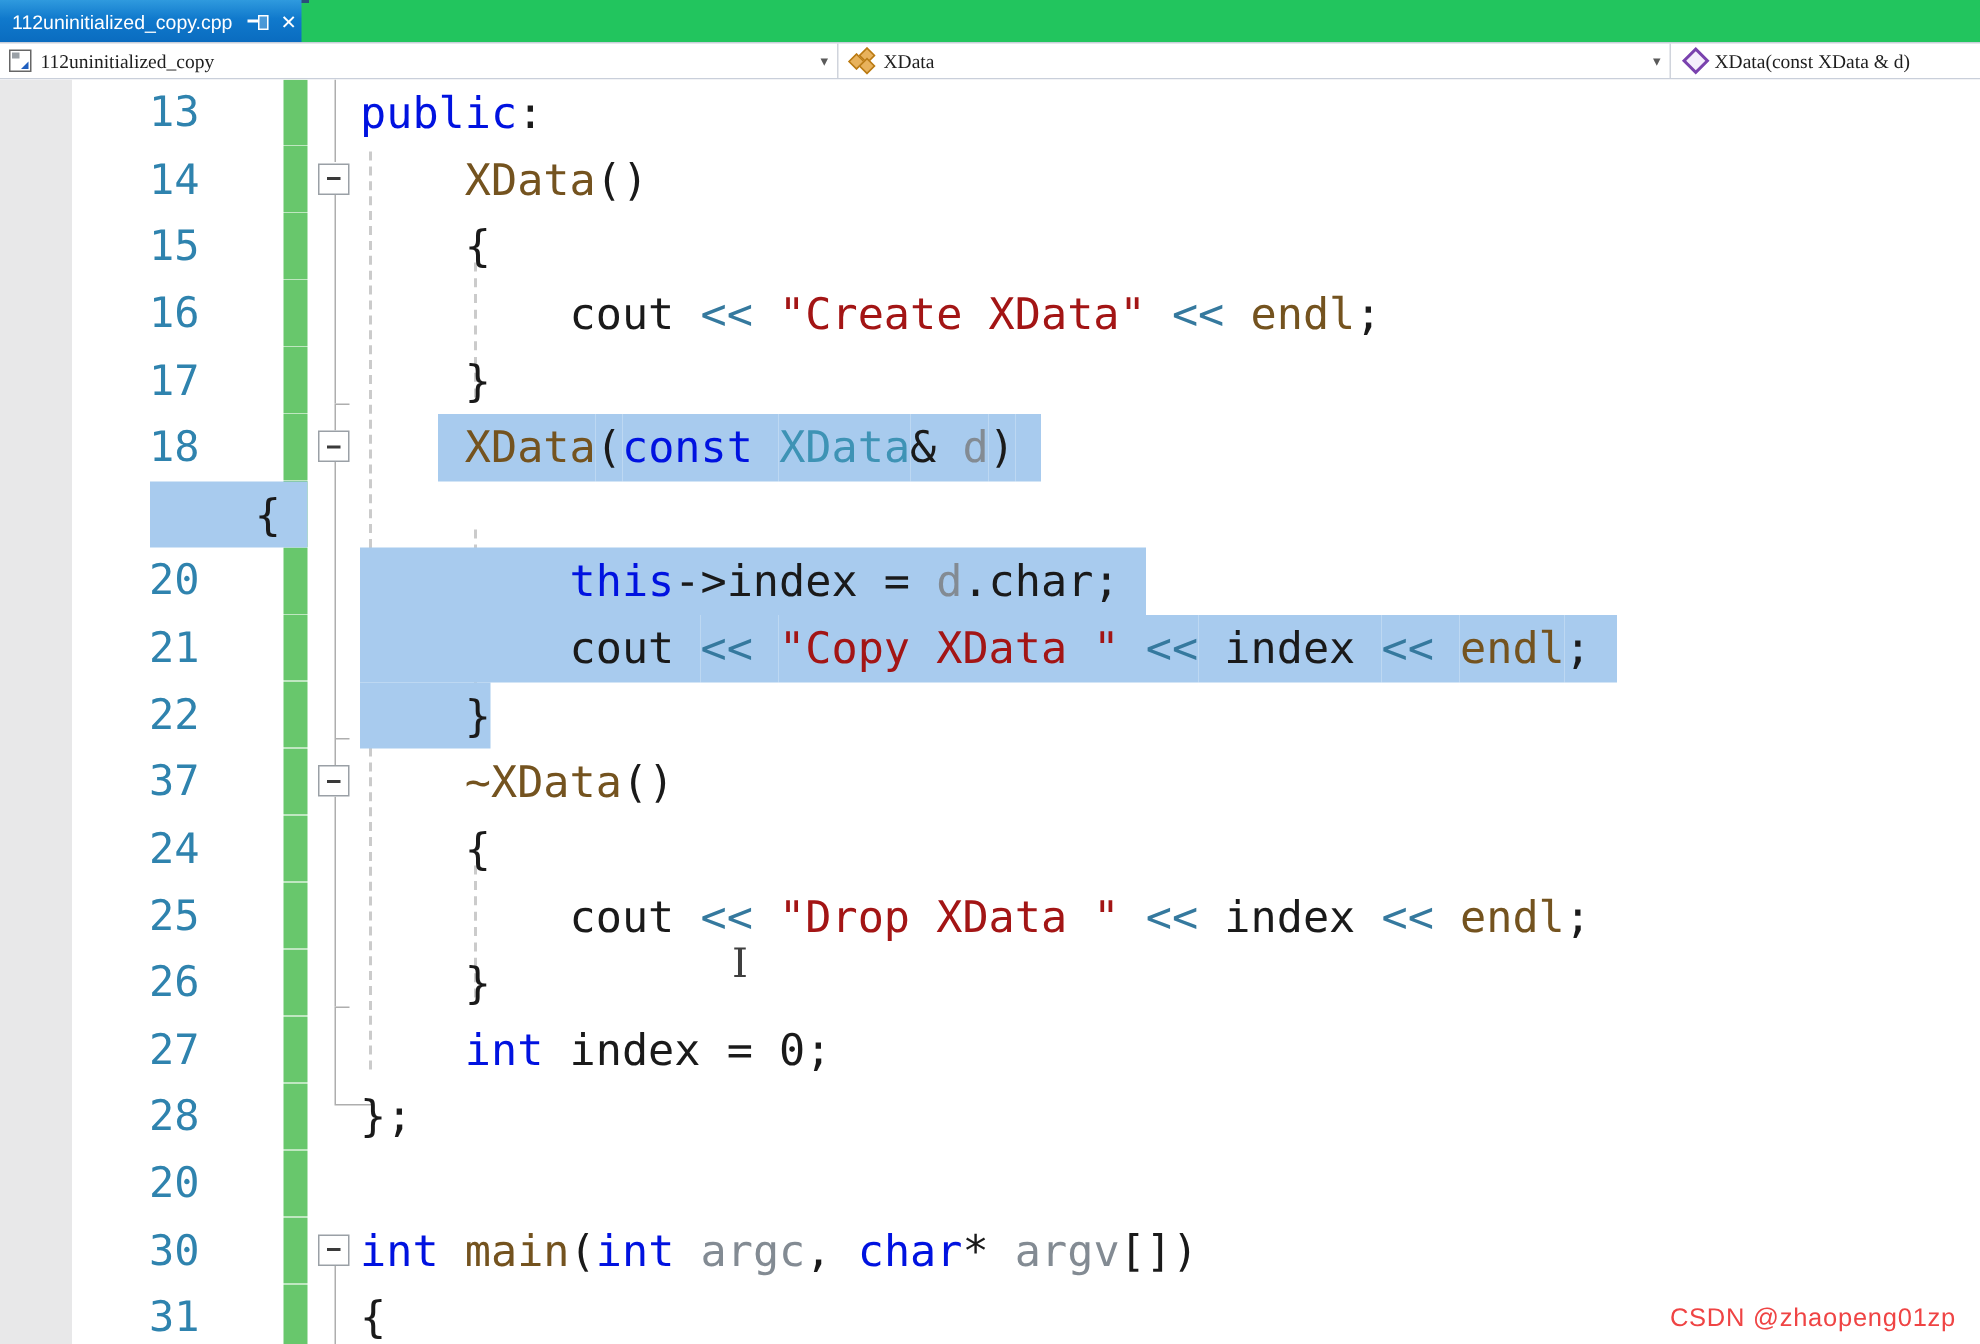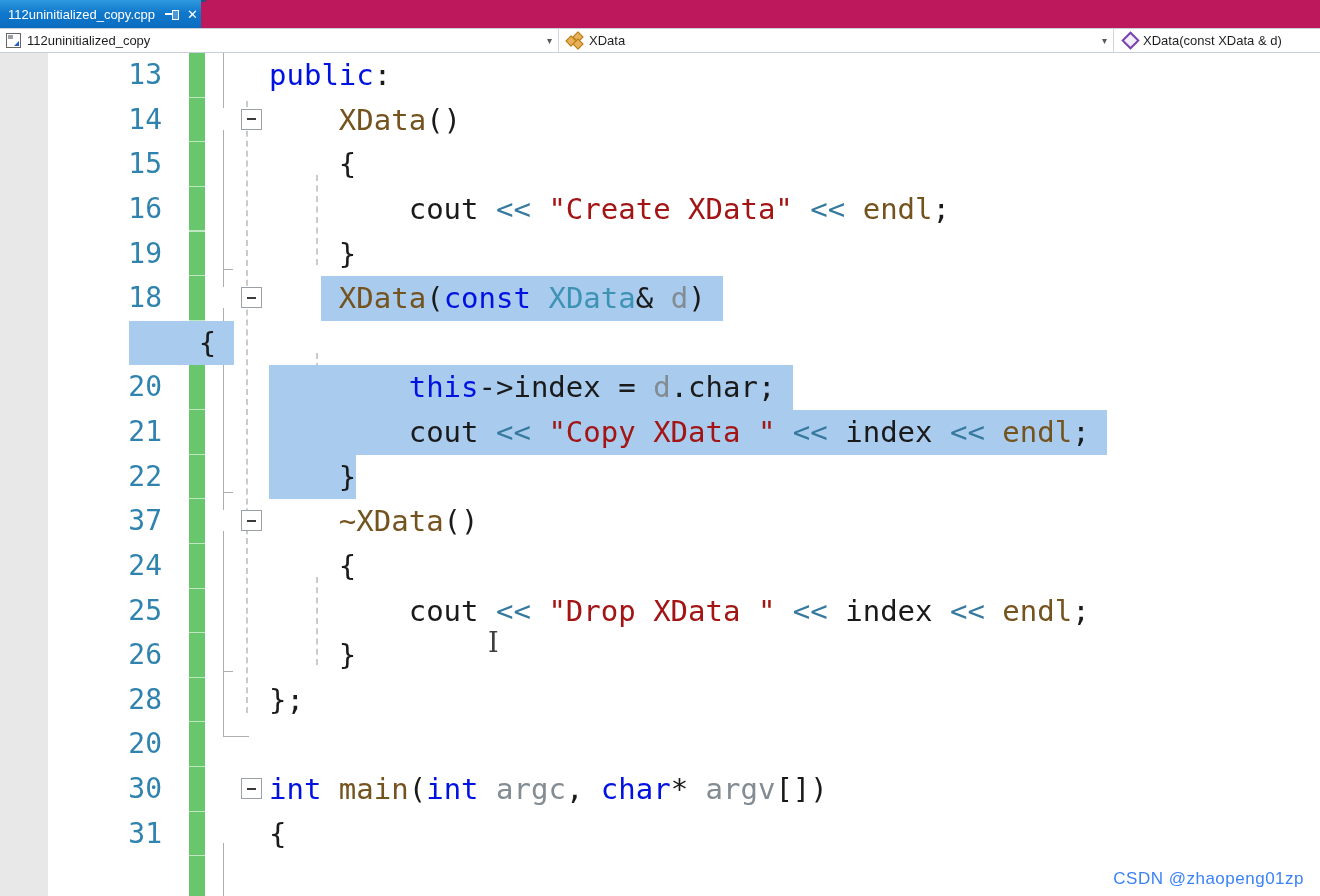--- a/index.html
+++ b/index.html
@@ -1,30 +1,30 @@
 <!DOCTYPE html>
 <html><head>
 <meta charset="utf-8">
 <style>
   html,body{margin:0;padding:0;background:#fff;}
   .screen{position:relative;width:1320px;height:896px;overflow:hidden;background:#fff;
           font-family:"Liberation Sans",sans-serif;}
   
-  .tabbar{position:relative;height:28px;background:#be185d;}
+  .tabbar{position:relative;height:28px;background:#22c55e;}
   .tab-top-edge{position:absolute;left:0;top:0;width:206px;height:2px;background:#2b4e7c;}
   .tab{position:absolute;left:0;top:0;width:201px;height:28px;
        background:linear-gradient(180deg,#2f9ade 0%,#1079cc 45%,#0a6cc0 100%);
        display:flex;align-items:center;color:#fff;}
   .tab-title{font-size:13px;padding-left:8px;white-space:nowrap;}
   .pin-icon{position:relative;width:14px;height:12px;margin-left:10px;}
   .pin-icon .stem{position:absolute;left:0;top:5px;width:7px;height:2px;background:#fff;}
   .pin-icon .head{position:absolute;left:7px;top:2px;width:5px;height:8px;border:1px solid #fff;background:rgba(255,255,255,.25);}
   .close-icon{font-size:13px;margin-left:8px;color:#fff;line-height:1;}
   
-  .navbar{display:flex;height:23px;background:#fff;border-top:1px solid #c9cfda;border-bottom:1px solid #c9cfda;}
+  .navbar{display:flex;height:23px;background:#fff;border-top:1px solid #c9cfda;border-bottom:1px solid #c9cfda;font-family:Liberation Serif, serif;}
   .nav-section{display:flex;align-items:center;position:relative;font-size:13px;color:#1e1e1e;}
   .nav-sec1{width:558px;border-right:1px solid #d0d4dc;}
   .nav-sec2{width:554px;border-right:1px solid #d0d4dc;}
   .nav-sec3{flex:1;}
   .nav-label{margin-left:6px;white-space:nowrap;}
   .nav-arrow{position:absolute;right:6px;font-size:10px;color:#5a5a5a;}
   
   .file-icon{position:relative;width:13px;height:13px;border:1px solid #666;background:#fff;margin-left:6px;flex:none;}
   .file-icon .b1{position:absolute;left:1px;top:1px;width:5px;height:4px;background:#9aa0a6;}
   .file-icon .b2{position:absolute;right:1px;bottom:1px;width:0;height:0;border-left:5px solid transparent;border-bottom:5px solid #1f5fbf;}
@@ -37,39 +37,39 @@
   
   .editor{position:relative;height:844px;background:#fff;overflow:hidden;}
   .gutter-strip{position:absolute;left:0;top:0;width:48px;height:100%;background:#e8e8e9;z-index:0;}
   .green-bar{position:absolute;left:189px;top:0;width:16px;height:100%;z-index:0;
              background:repeating-linear-gradient(180deg,#68c76c 0 43.6px,#bfe7c0 43.6px 44.63px);}
   .guide{position:absolute;width:0;border-left:2px dashed #cbcbcb;z-index:1;}
   .fold-vline{position:absolute;left:223px;width:1px;background:#aeaeae;z-index:1;}
   .fold-tick{position:absolute;left:224px;width:9px;height:1px;background:#aeaeae;z-index:1;}
   .fold-corner{position:absolute;left:223px;width:26px;height:1px;background:#aeaeae;z-index:1;}
   .rows{position:absolute;left:0;top:0;right:0;z-index:2;}
-  .code-row{display:flex;height:44.63px;padding-left:29px;}
+  .code-row{display:flex;height:44.63px;}
   .lnum{width:140px;flex:none;text-align:right;padding-right:7px;box-sizing:border-box;
         font-family:"DejaVu Sans Mono",monospace;font-size:28px;line-height:44.63px;color:#2f83ae;}
   .fold-cell{width:100px;flex:none;position:relative;}
   .fold-box{position:absolute;left:72px;top:11px;width:19px;height:19px;border:1px solid #9aa0a6;
             background:#fff;display:flex;align-items:center;justify-content:center;}
   .fold-box .minus{width:9px;height:2px;background:#3a3a3a;}
   .code{flex:1;white-space:pre;font-family:"DejaVu Sans Mono",monospace;font-size:29px;line-height:44.63px;}
   .code span.sel{display:inline-block;height:44.63px;vertical-align:top;background:#a8cbee;}
   .c-keyword{color:#0012e0;}
   .c-type{color:#3e93b5;}
   .c-function{color:#74531f;}
   .c-string{color:#a31515;}
   .c-operator{color:#35799e;}
   .c-param{color:#838b93;}
   .c-plain{color:#1a1a1a;}
   .mouse-ibeam{position:absolute;left:488px;top:576px;z-index:4;font-family:"DejaVu Serif",serif;
                font-size:27px;color:#3f3f3f;line-height:1;}
-  .watermark{position:absolute;right:16px;bottom:8px;z-index:4;font-size:17px;color:#3b82f6;
+  .watermark{position:absolute;right:16px;bottom:8px;z-index:4;font-size:17px;color:#ef4444;
              font-family:"Liberation Sans",sans-serif;letter-spacing:.5px;}
 </style>
 </head>
 <body>
 
 <div class="screen">
 
   <div class="tabbar">
     <div class="tab-top-edge"></div>
     <div class="tab">
@@ -147,21 +147,21 @@
           <span class="lnum">15</span>
           <span class="fold-cell"></span>
           <span class="code"><span class="c-plain">    {</span></span>
         </div>
         <div class="code-row">
           <span class="lnum">16</span>
           <span class="fold-cell"></span>
           <span class="code"><span class="c-plain">        cout </span><span class="c-operator">&lt;&lt;</span><span class="c-plain"> </span><span class="c-string">"Create XData"</span><span class="c-plain"> </span><span class="c-operator">&lt;&lt;</span><span class="c-plain"> </span><span class="c-function">endl</span><span class="c-plain">;</span></span>
         </div>
         <div class="code-row">
-          <span class="lnum">19</span>
+          <span class="lnum">17</span>
           <span class="fold-cell"></span>
           <span class="code"><span class="c-plain">    }</span></span>
         </div>
         <div class="code-row">
           <span class="lnum">18</span>
           <span class="fold-cell">
             <span class="fold-box">
               <span class="minus"></span>
             </span>
           </span>
@@ -202,20 +202,25 @@
         </div>
         <div class="code-row">
           <span class="lnum">25</span>
           <span class="fold-cell"></span>
           <span class="code"><span class="c-plain">        cout </span><span class="c-operator">&lt;&lt;</span><span class="c-plain"> </span><span class="c-string">"Drop XData "</span><span class="c-plain"> </span><span class="c-operator">&lt;&lt;</span><span class="c-plain"> index </span><span class="c-operator">&lt;&lt;</span><span class="c-plain"> </span><span class="c-function">endl</span><span class="c-plain">;</span></span>
         </div>
         <div class="code-row">
           <span class="lnum">26</span>
           <span class="fold-cell"></span>
           <span class="code"><span class="c-plain">    }</span></span>
+        </div>
+        <div class="code-row">
+          <span class="lnum">27</span>
+          <span class="fold-cell"></span>
+          <span class="code"><span class="c-plain">    </span><span class="c-keyword">int</span><span class="c-plain"> index = 0;</span></span>
         </div>
         <div class="code-row">
           <span class="lnum">28</span>
           <span class="fold-cell"></span>
           <span class="code"><span class="c-plain">};</span></span>
         </div>
         <div class="code-row">
           <span class="lnum">20</span>
           <span class="fold-cell"></span>
           <span class="code"></span>

